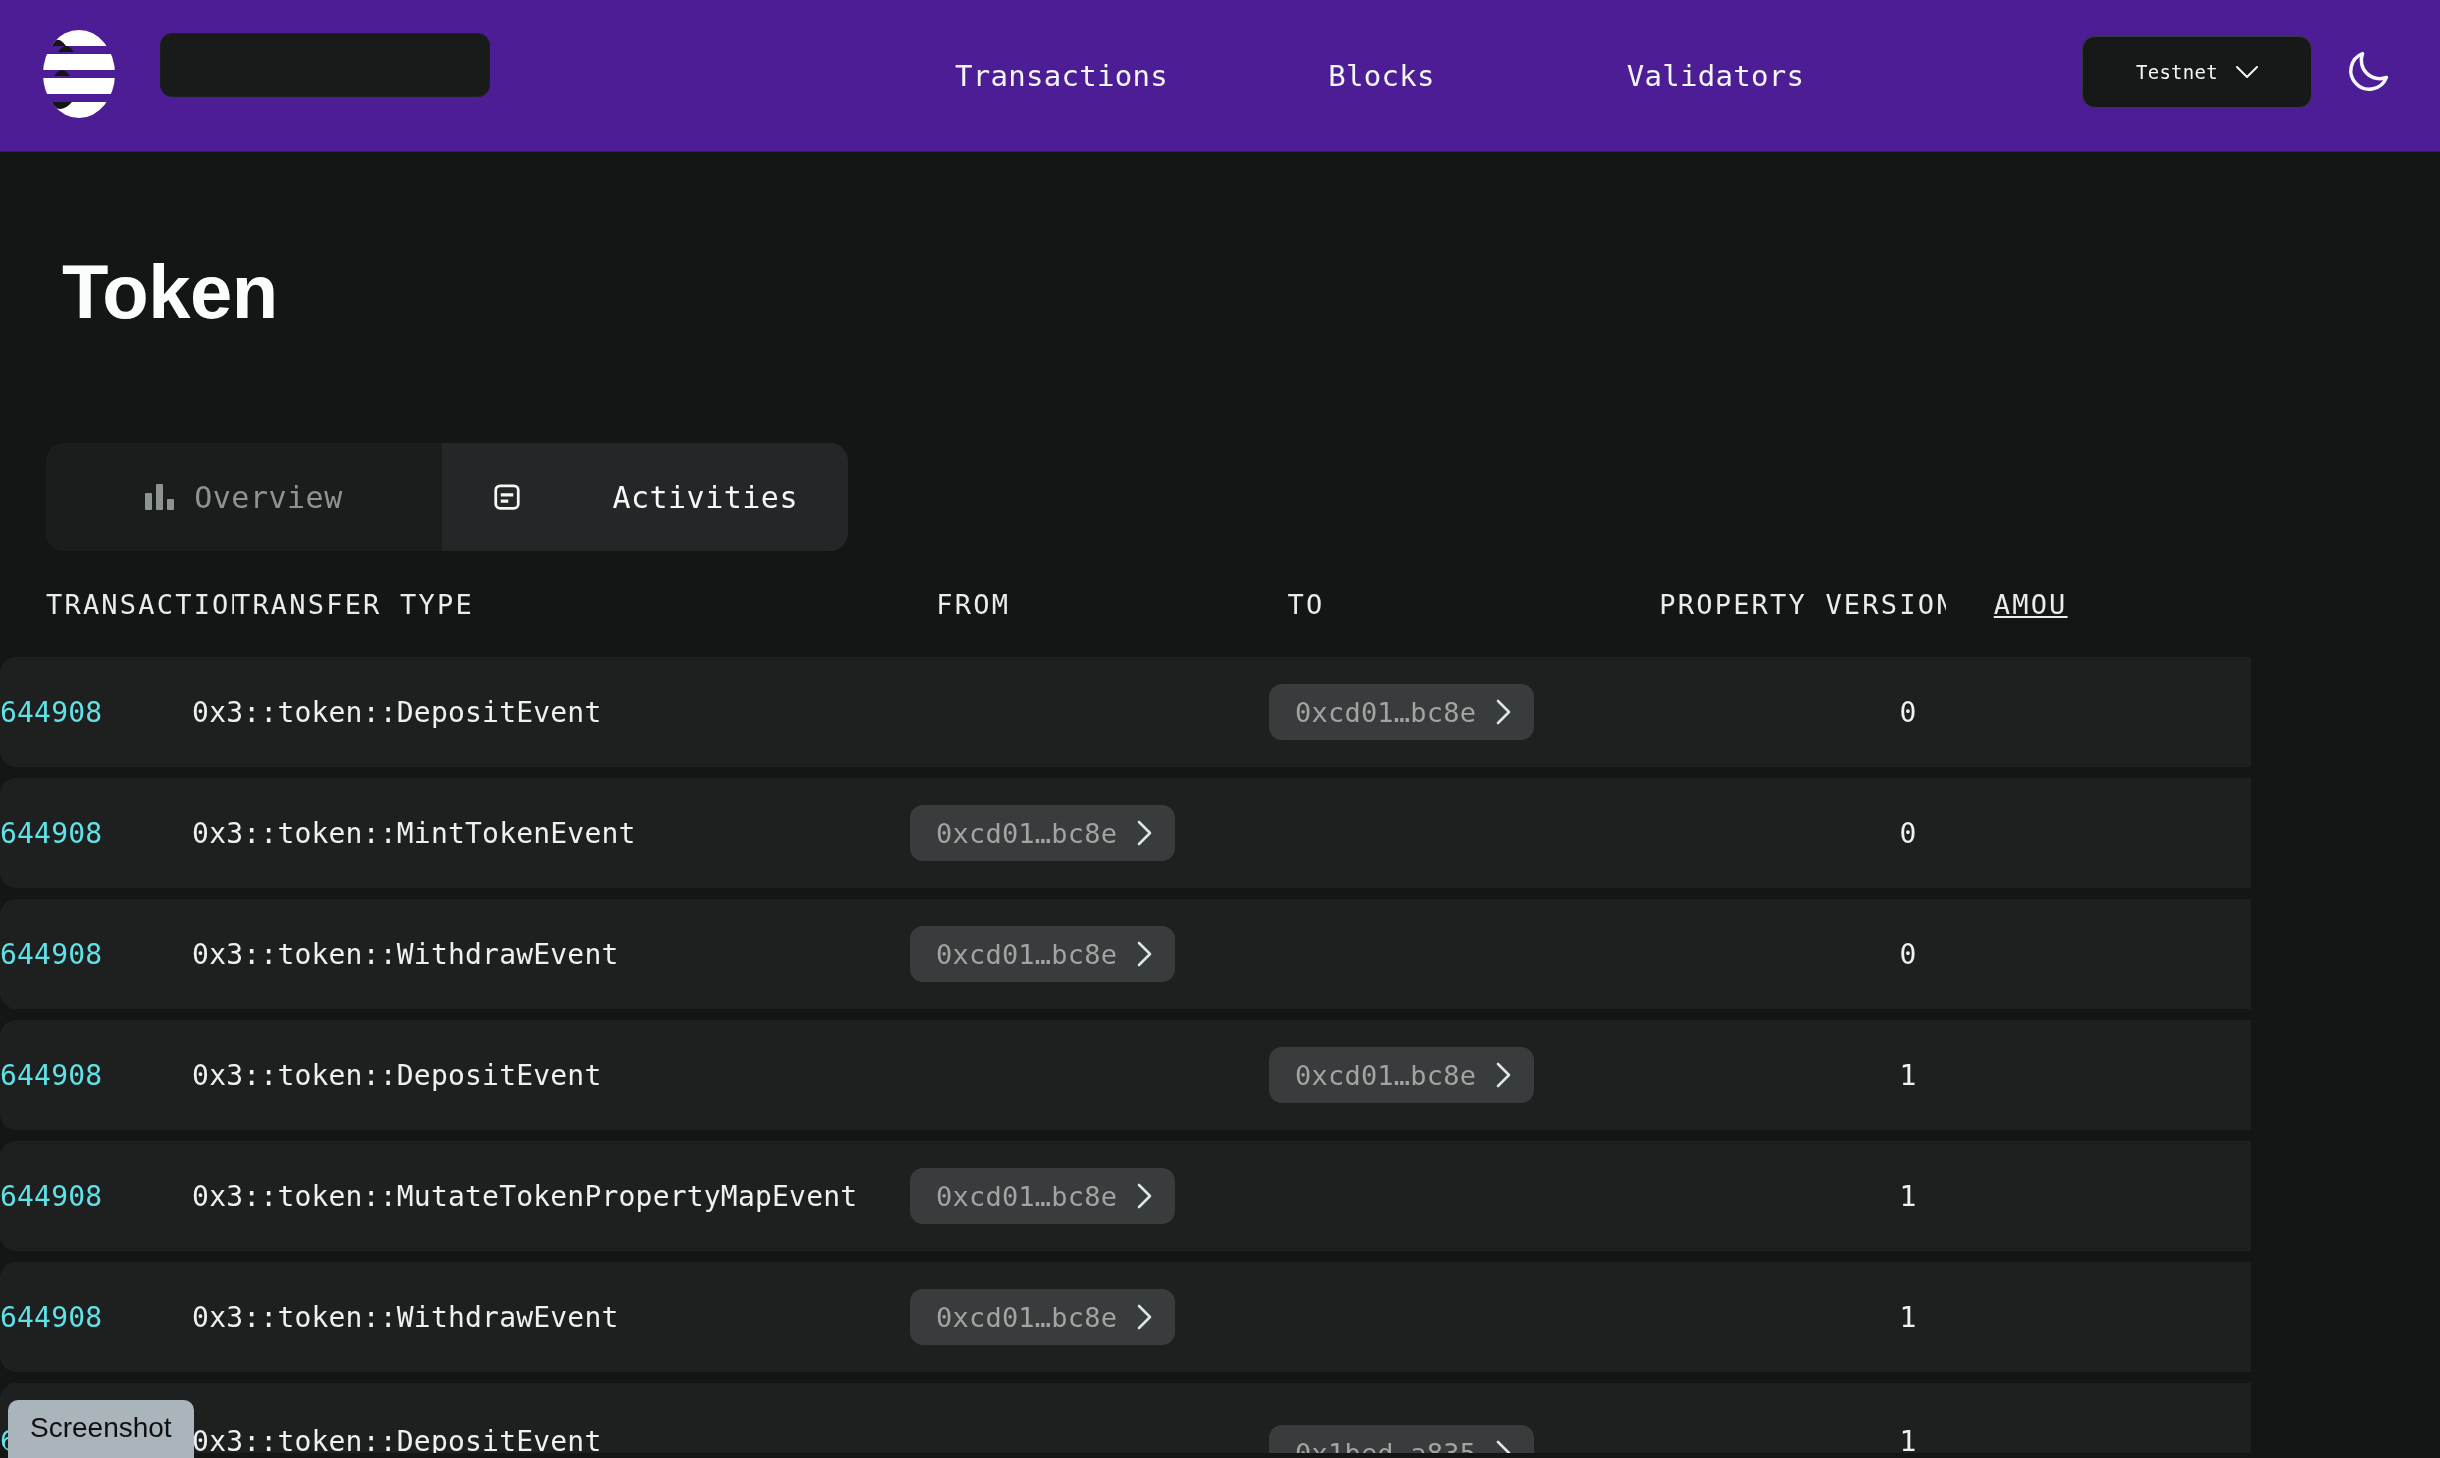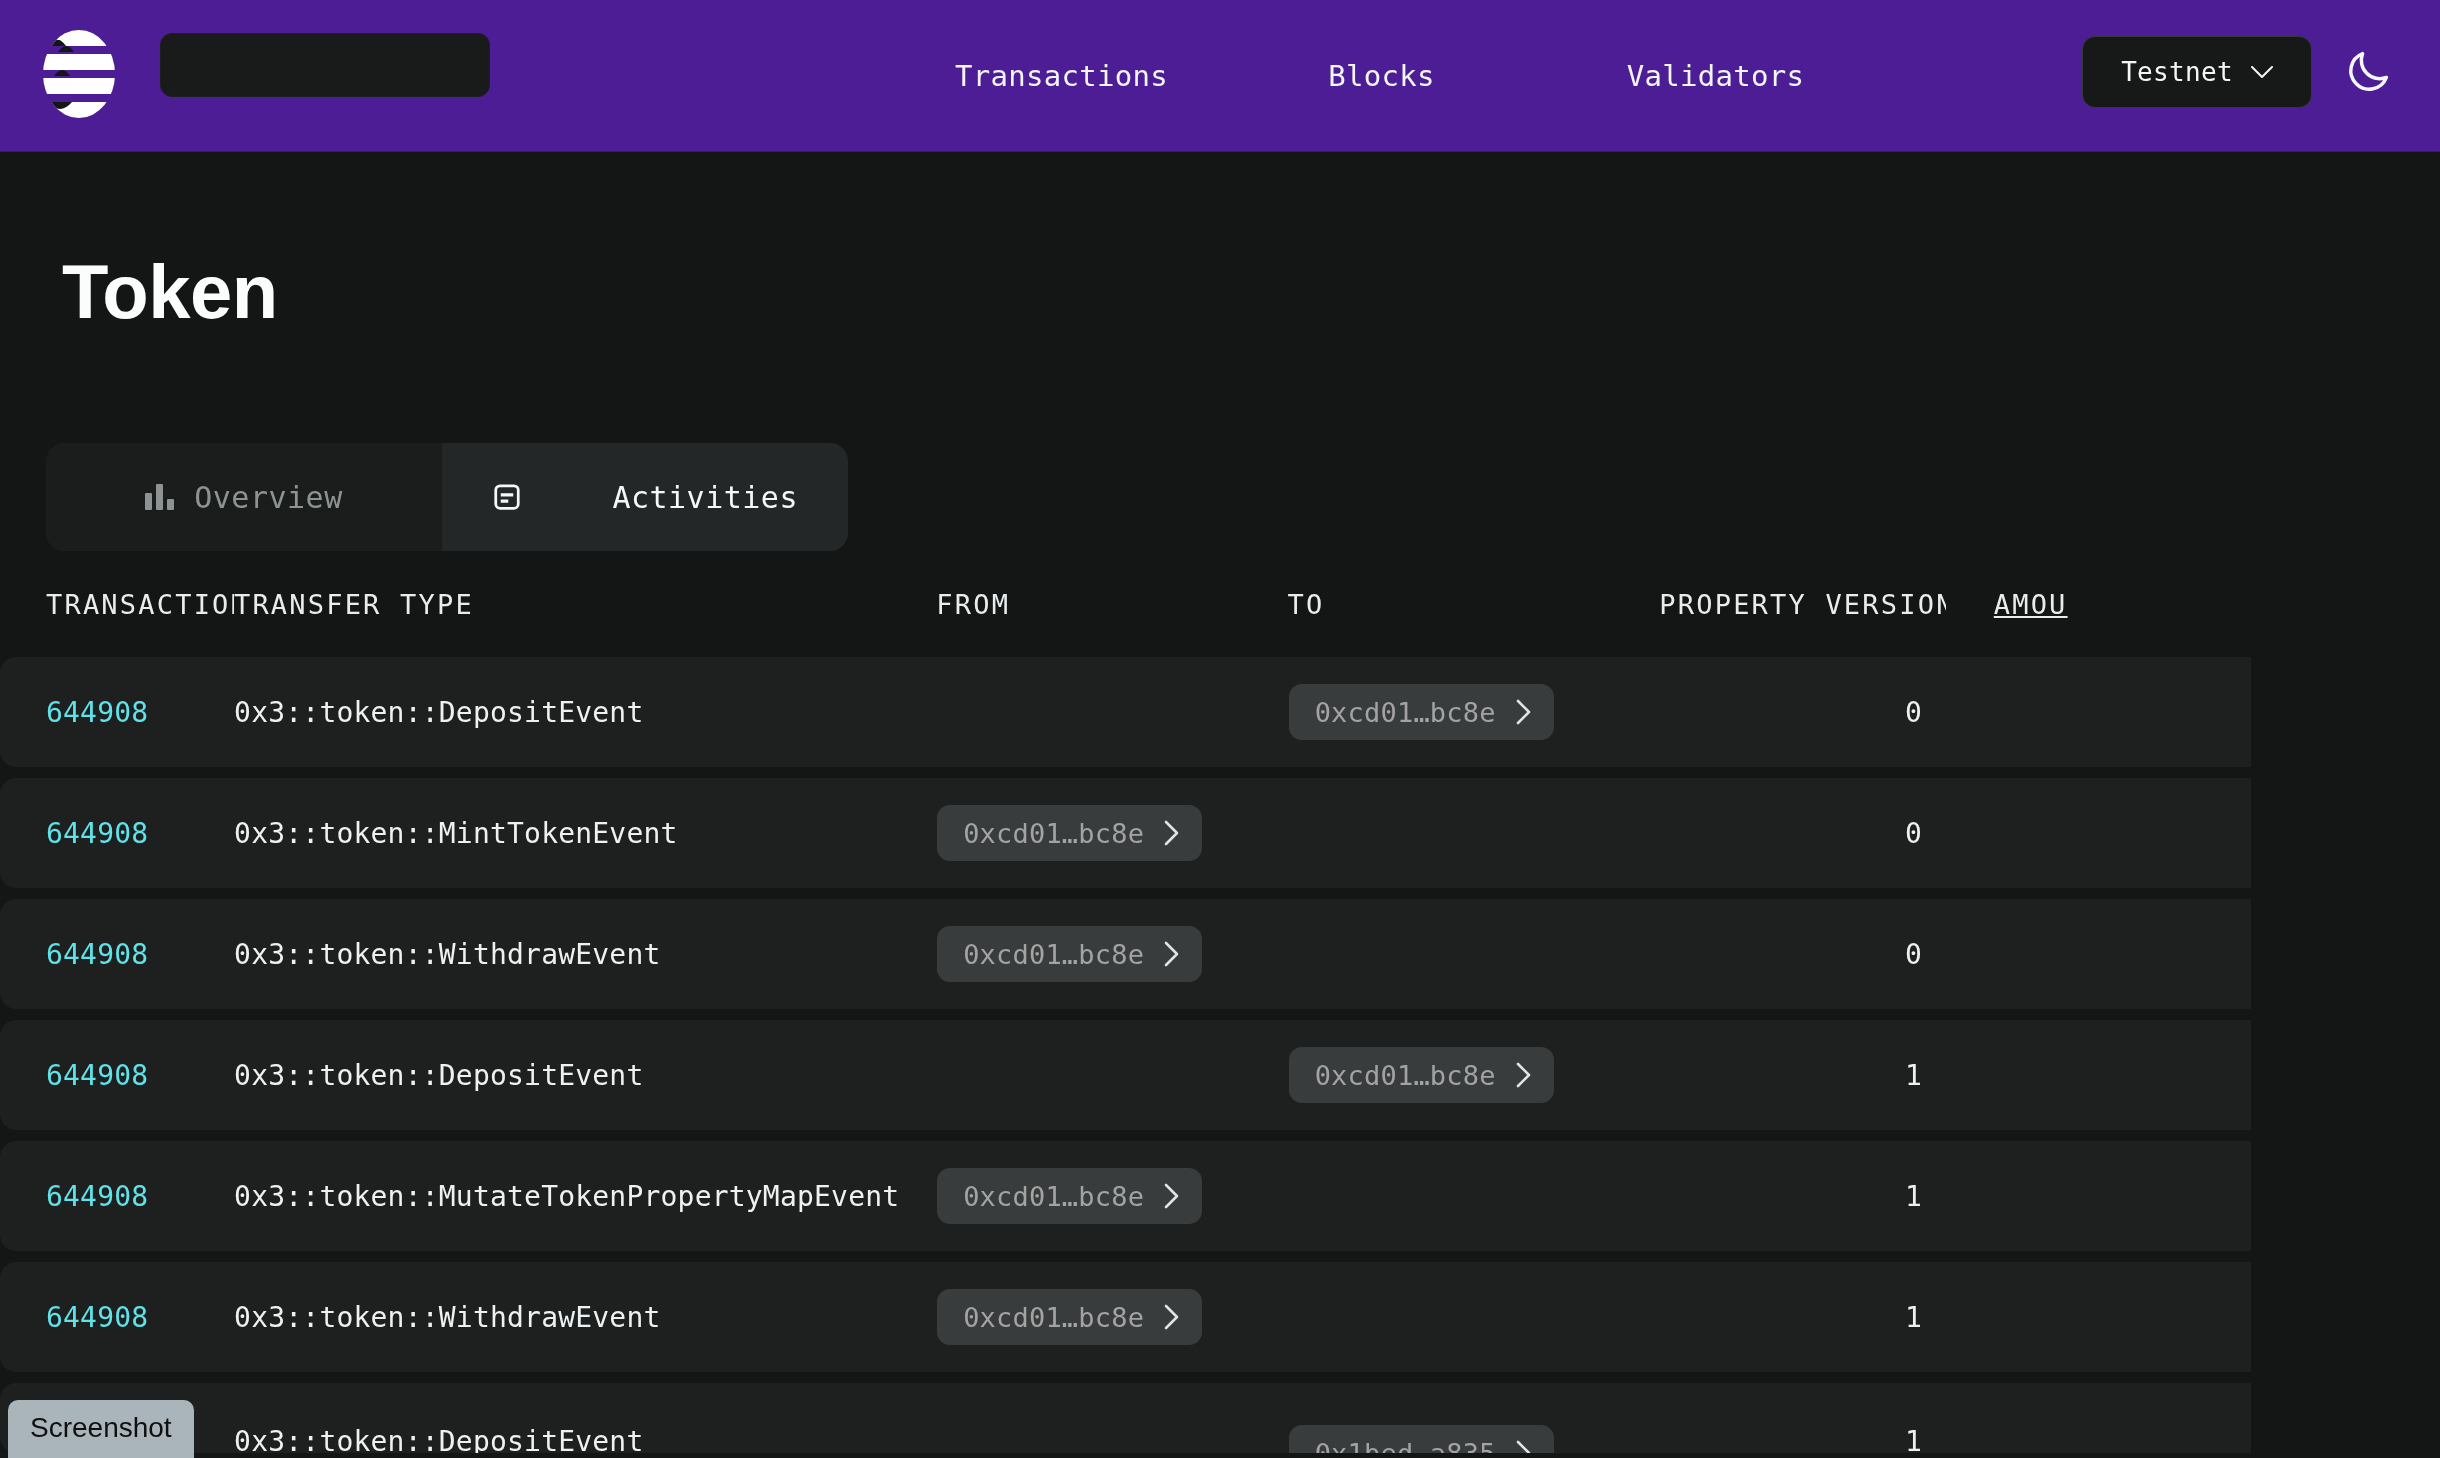--- a/index.html
+++ b/index.html
@@ -51,21 +51,21 @@
     position:absolute; right:128px; top:36px;
     height:72px; min-width:230px;
     border:1px solid #33393a;
     border-radius:13px;
     background:#171919;
     display:flex; align-items:center; justify-content:center;
     gap:18px;
     padding:0 26px;
     cursor:pointer;
   }
-  .net-select .net-label{ color:#f4f7f7; font-size:26px; letter-spacing:0.3px; }
+  .net-select .net-label{ color:#f4f7f7; font-size:19px; letter-spacing:0.3px; }
   .chev-down{ width:22px; height:13px; display:block; }
 
   .theme-toggle{
     position:absolute; right:44px; top:44px;
     width:56px; height:56px;
     display:flex; align-items:center; justify-content:center;
     cursor:pointer;
   }
 
   
@@ -132,21 +132,20 @@
   .c-amt  { width:330px; text-align:right; padding-left:42px; }
 
   .th.c-prop{ text-align:left; padding-left:16px;}
   .th.c-amt { text-align:left; padding-left:48px;text-decoration:underline;}
 
   .rows{ margin-top:22px; }
   .row{
     display:flex; align-items:center;
     height:110px;
     margin-bottom:11px;
-    padding-left:46px;
     background:#1e2020;
     border-top-left-radius:16px;
     border-bottom-left-radius:16px;
   }
   .row-cut{ height:70px; overflow:hidden; margin-bottom:0; align-items:flex-start; padding-top:42px;}
 
   .cell{ font-size:28px; color:#eef1f1; white-space:nowrap; letter-spacing:0.2px; }
   .cell.tx a{ color:#5fe3e8; text-decoration:none; cursor:pointer; }
 
   .pill{

